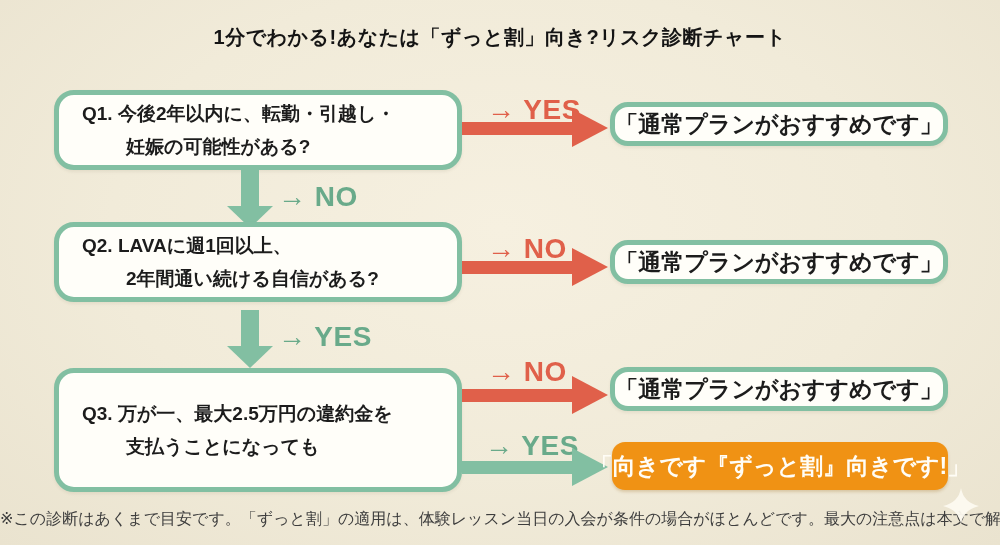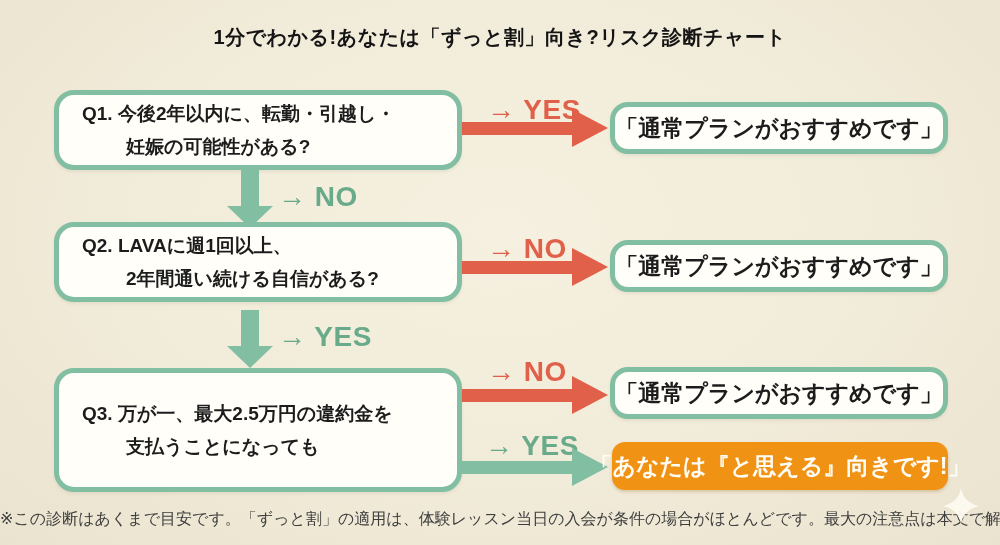--- a/index.html
+++ b/index.html
@@ -25,21 +25,21 @@
     display:flex;flex-direction:column;justify-content:center;
     padding:4px 10px 4px 23px;
   }
   .qbox.q1{top:90px;height:80px;}
   .qbox.q2{top:222px;height:80px;}
   .qbox.q3{top:368px;height:124px;}
   .qline{font-size:19px;font-weight:700;color:var(--ink);line-height:33px;white-space:nowrap;}
   .qline.indent{margin-left:44px;}
   
   .abox{
-    position:absolute;left:610px;width:338px;height:52px;background:var(--box-bg);
+    position:absolute;left:610px;width:338px;height:44px;background:var(--box-bg);
     border:5px solid var(--teal);border-radius:18px;
     box-shadow:0 2px 3px rgba(120,110,80,.10);
     display:flex;align-items:center;justify-content:center;
     font-size:23px;font-weight:700;color:var(--ink);white-space:nowrap;
   }
   .abox.a1{top:102px;} .abox.a2{top:240px;} .abox.a3{top:367px;}
   .obox{
     position:absolute;left:612px;top:442px;width:336px;height:48px;
     background:var(--orange);border-radius:13px;
     box-shadow:0 2px 3px rgba(150,100,20,.25);
@@ -118,21 +118,21 @@
     <div class="qline indent">支払うことになっても</div>
   </div>
   <div class="elabel red lq3no">→ NO</div>
   <div class="h-trunk red-fill h3t"></div>
   <div class="h-head red-head h3h"></div>
   <div class="abox a3">「通常プランがおすすめです」</div>
 
   <div class="elabel green lq3yes">→ YES</div>
   <div class="h-trunk teal-fill h4t"></div>
   <div class="h-head teal-head h4h"></div>
-  <div class="obox">「あなたは『と思える』向きです!」</div>
+  <div class="obox">「向きです『ずっと割』向きです!」</div>
 
   <div class="footer">※この診断はあくまで目安です。「ずっと割」の適用は、体験レッスン当日の入会が条件の場合がほとんどです。最大の注意点は本文で解説しています。</div>
 
   <svg class="sparkle" viewBox="0 0 40 40" aria-hidden="true">
     <path d="M20 2 Q22.5 16.5 38 20 Q22.5 23.5 20 38 Q17.5 23.5 2 20 Q17.5 16.5 20 2 Z" fill="#fdfaf0" opacity="0.95"></path>
   </svg>
 
 </div>
 
 </body></html>

